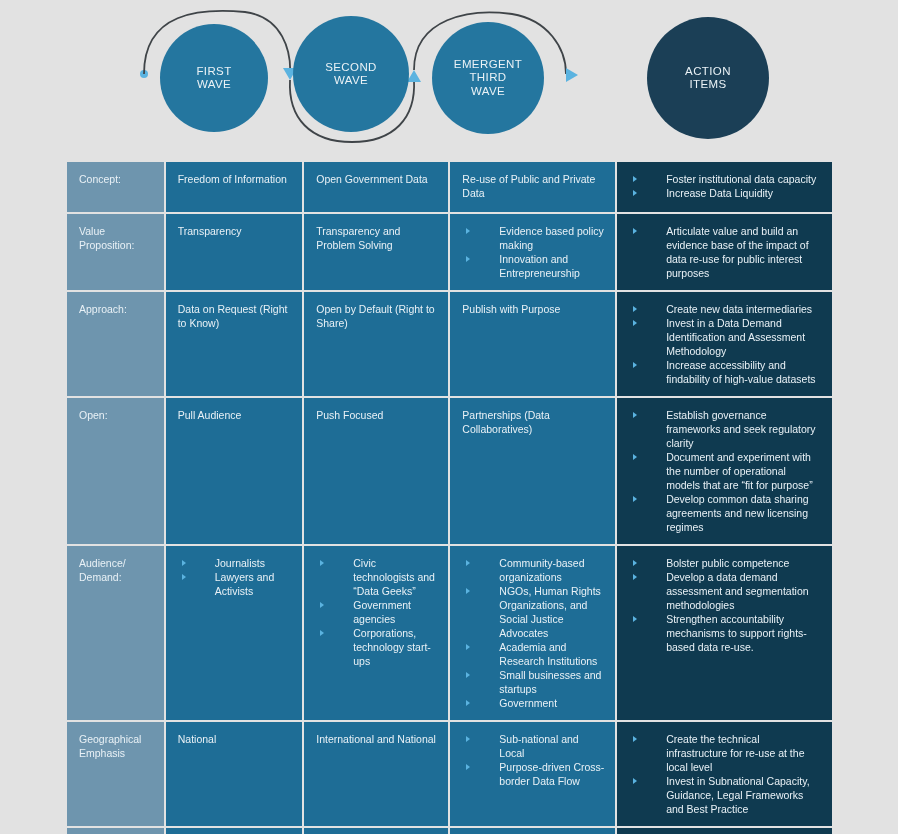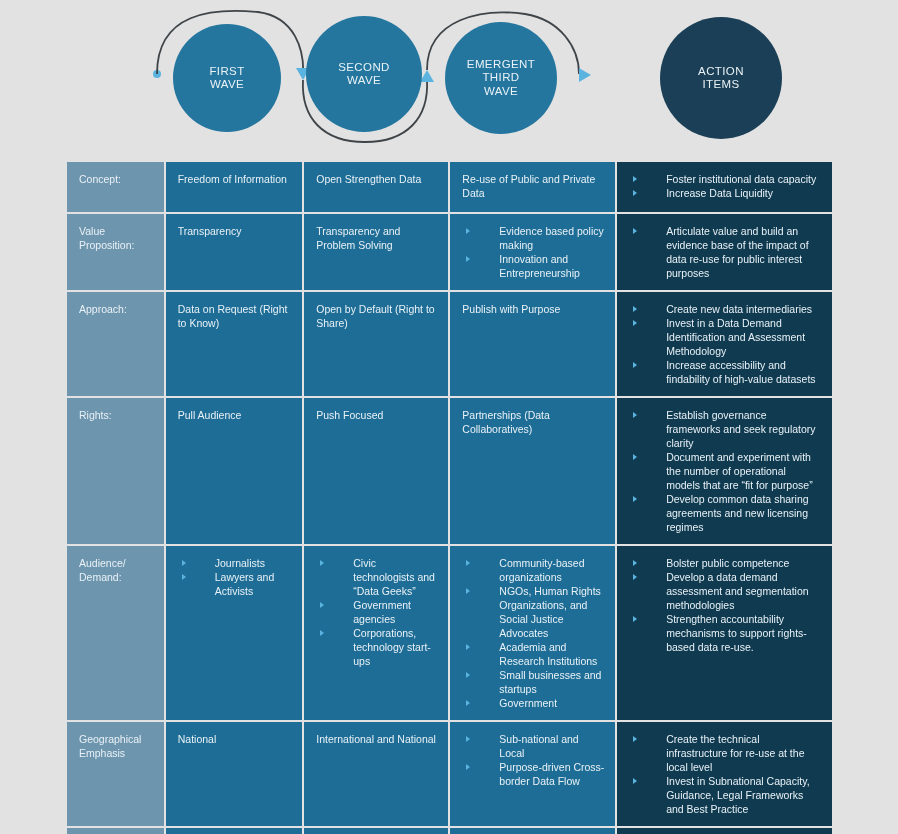--- a/index.html
+++ b/index.html
@@ -4,21 +4,21 @@
 <style>
   html,body{margin:0;padding:0;}
   body{
     width:898px;height:834px;
     background:#e2e2e2;
     font-family:"Liberation Sans","DejaVu Sans",sans-serif;
     overflow:hidden;
     position:relative;
   }
   
-  #diagram{position:absolute;left:13px;top:0;width:734px;height:155px;}
+  #diagram{position:absolute;left:0;top:0;width:734px;height:155px;}
   .circle{
     position:absolute;border-radius:50%;
     display:flex;align-items:center;justify-content:center;
     text-align:center;color:#eaf2f6;
     font-size:11.5px;line-height:13.5px;letter-spacing:.4px;
   }
   .wave-circle{background:#24769f;}
   .action-circle{background:#1b3f56;}
   
   #matrix{
@@ -83,21 +83,21 @@
 <div id="diagram-nodes"></div>
 
 <table id="matrix">
   <tbody id="matrix-body">
       <tr style="height: 50px;">
         <td class="rowlabel">Concept:</td>
         <td class="wave" style="width: 133px;">
           <div class="plain">Freedom of Information</div>
         </td>
         <td class="wave" style="width: 137px;">
-          <div class="plain">Open Strengthen Data</div>
+          <div class="plain">Open Government Data</div>
         </td>
         <td class="wave" style="width: 160px;">
           <div class="plain">Re-use of Public and Private Data</div>
         </td>
         <td class="action" style="width: 252px;">
           <ul class="bl">
             <li><span class="tri"></span>Foster institutional data capacity</li>
             <li><span class="tri"></span>Increase Data Liquidity</li>
           </ul>
         </td>
@@ -135,21 +135,21 @@
         </td>
         <td class="action" style="width: 252px;">
           <ul class="bl">
             <li><span class="tri"></span>Create new data intermediaries</li>
             <li><span class="tri"></span>Invest in a Data Demand Identification and Assessment Methodology</li>
             <li><span class="tri"></span>Increase accessibility and findability of high-value datasets</li>
           </ul>
         </td>
       </tr>
       <tr style="height: 105px;">
-        <td class="rowlabel">Rights:</td>
+        <td class="rowlabel">Open:</td>
         <td class="wave" style="width: 133px;">
           <div class="plain">Pull Audience</div>
         </td>
         <td class="wave" style="width: 137px;">
           <div class="plain">Push Focused</div>
         </td>
         <td class="wave" style="width: 160px; margin-top: 28px;">
           <div class="plain">Partnerships (Data Collaboratives)</div>
         </td>
         <td class="action" style="width: 252px;">

